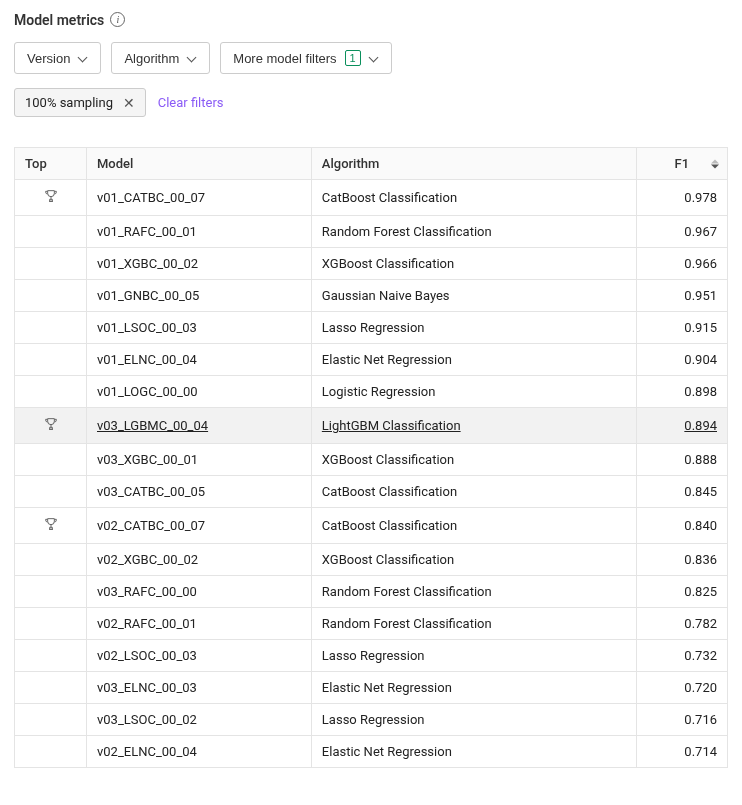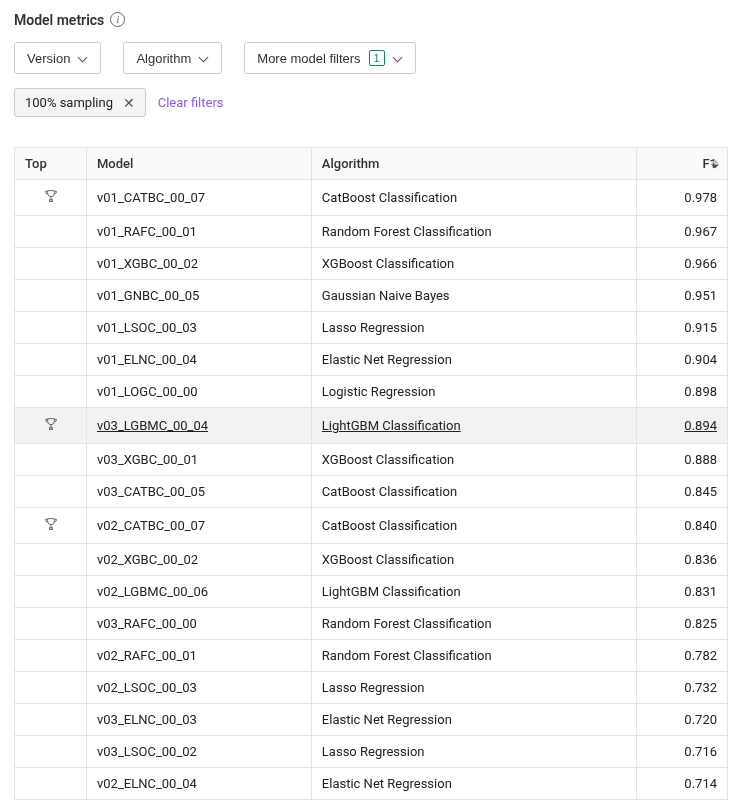--- a/index.html
+++ b/index.html
@@ -23,21 +23,21 @@
     color: #333;
   }
   .info-icon {
     width: 15px; height: 15px; border: 1.2px solid #666; border-radius: 50%;
     display: inline-flex; align-items: center; justify-content: center;
     font-size: 10px; font-style: italic; font-family: Georgia, serif;
     color: #555; cursor: default;
   }
   .filter-row {
     display: flex;
-    gap: 22px;
+    gap: 10px;
     margin-bottom: 14px;
   }
   .btn {
     display: inline-flex;
     align-items: center;
     gap: 8px;
     border: 1px solid #ccc;
     background: #fff;
     padding: 7px 12px;
     border-radius: 3px;
@@ -81,21 +81,21 @@
     padding: 8px 10px;
     font-size: 13px;
     white-space: nowrap;
   }
   th {
     background: #fafafa;
     color: #333;
     font-weight: 500;
     position: relative;
   }
-  th.col-f1 { text-align: right; }
+  th.col-f1 { text-align: center; }
   td.col-f1 { text-align: right; font-variant-numeric: tabular-nums; }
   td.col-top { text-align: center; width: 72px; }
   .sort-icon {
     position: absolute; right: 8px; top: 50%; transform: translateY(-50%);
     display: flex; flex-direction: column; gap: 1px; align-items: center;
   }
   .sort-icon .up, .sort-icon .down {
     width: 0; height: 0; border-left: 4px solid transparent; border-right: 4px solid transparent;
   }
   .sort-icon .up { border-bottom: 4px solid #bbb; }
@@ -242,26 +242,20 @@
         <td class="col-f1">0.840</td>
       </tr>
       <tr>
         <td class="col-top"></td>
         <td>v02_XGBC_00_02</td>
         <td>XGBoost Classification</td>
         <td class="col-f1">0.836</td>
       </tr>
       <tr>
         <td class="col-top"></td>
-        <td>v02_LGBMC_00_06</td>
-        <td>LightGBM Classification</td>
-        <td class="col-f1">0.831</td>
-      </tr>
-      <tr>
-        <td class="col-top"></td>
         <td>v03_RAFC_00_00</td>
         <td>Random Forest Classification</td>
         <td class="col-f1">0.825</td>
       </tr>
       <tr>
         <td class="col-top"></td>
         <td>v02_RAFC_00_01</td>
         <td>Random Forest Classification</td>
         <td class="col-f1">0.782</td>
       </tr>

